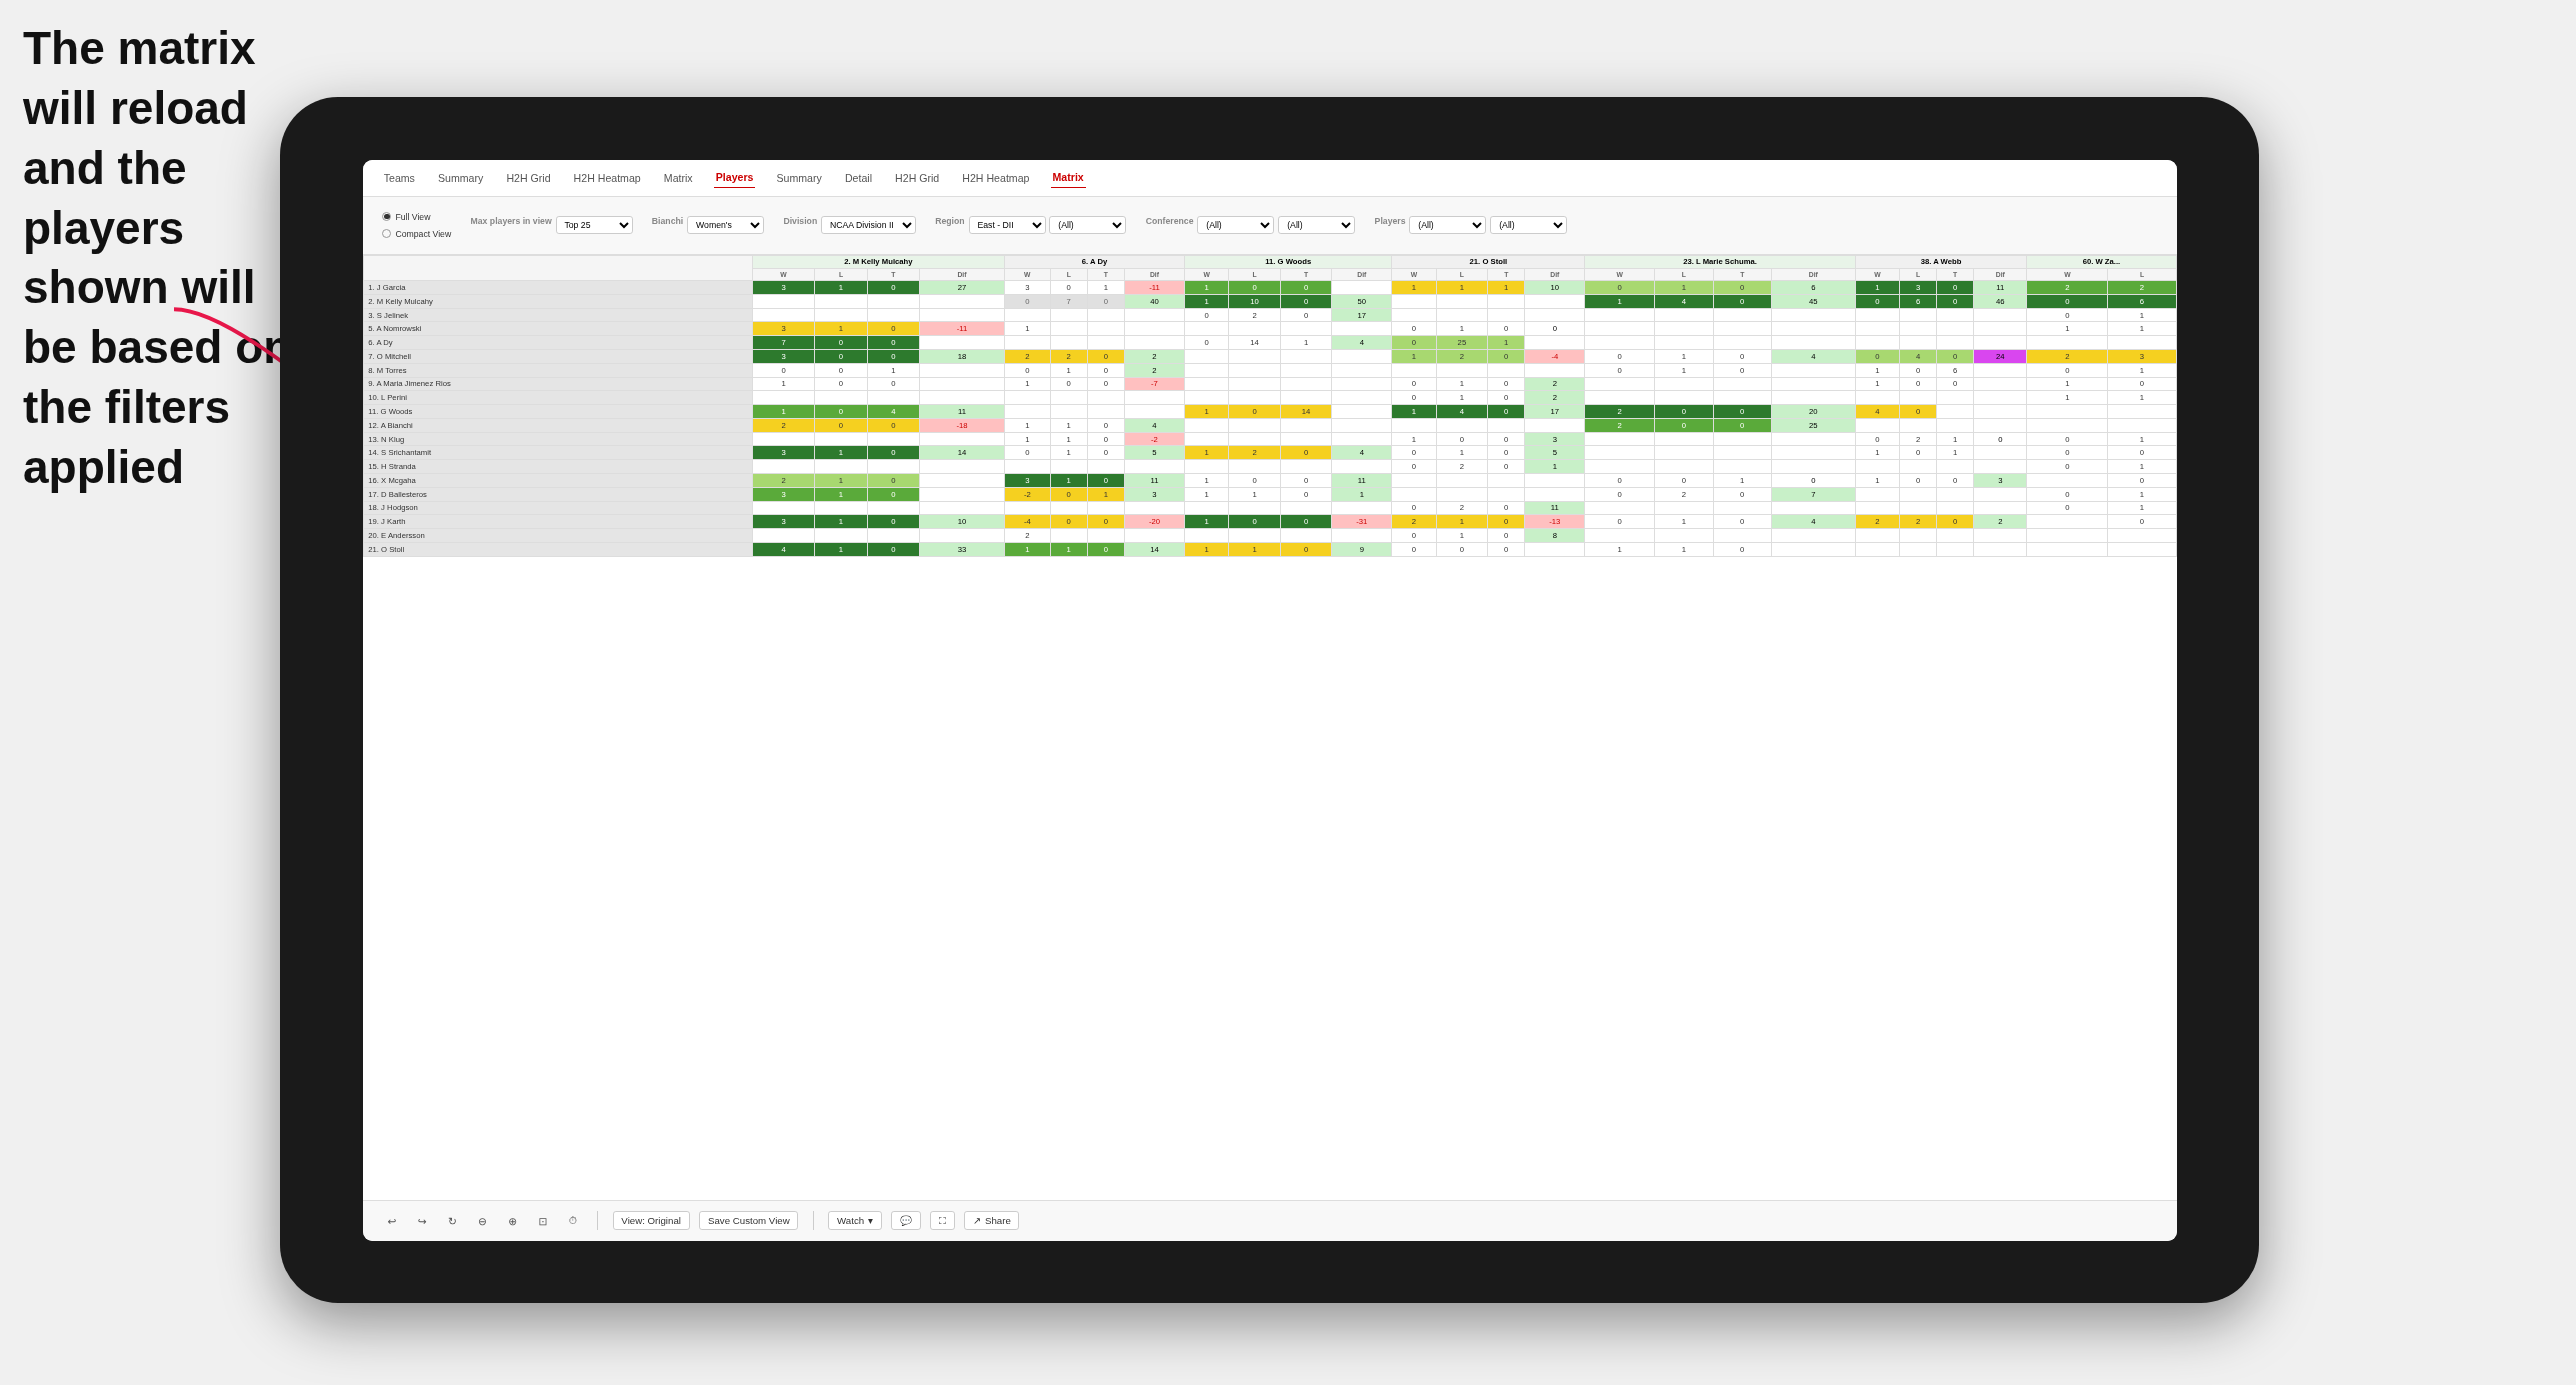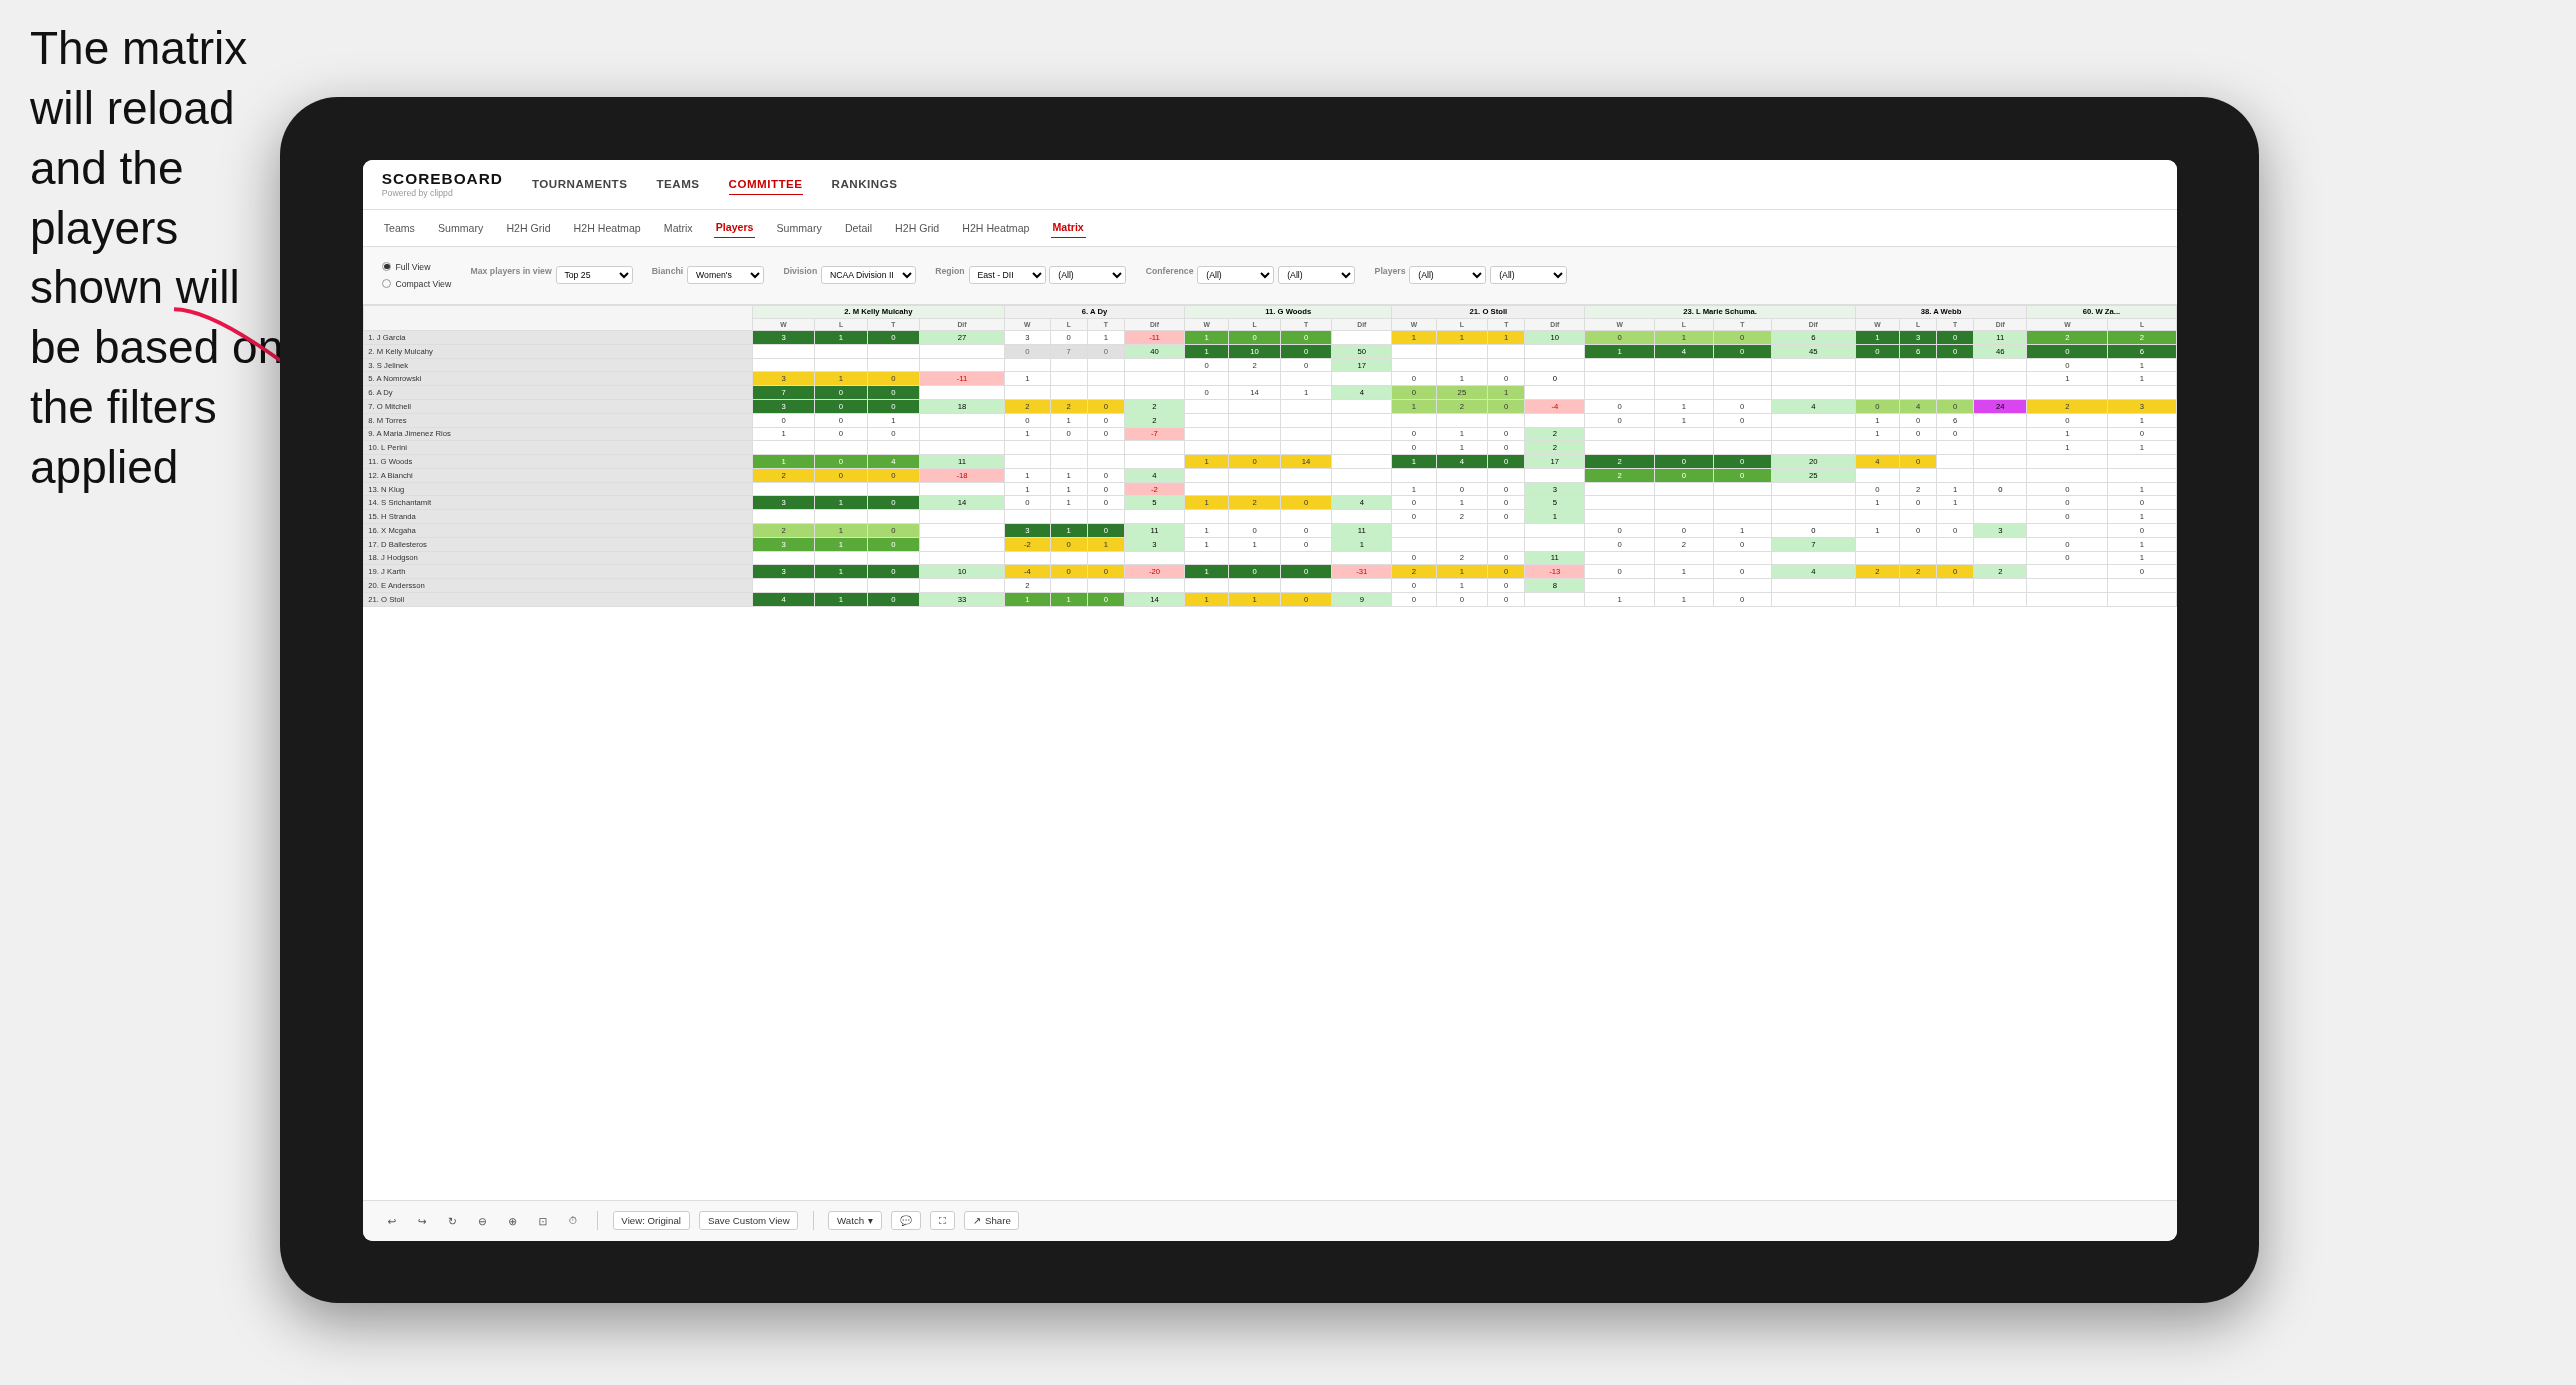--- a/index.html
+++ b/index.html
@@ -8,24 +8,24 @@
       font-family: Arial, sans-serif;
       width: 2576px;
       height: 1386px;
       position: relative;
       overflow: hidden;
     }
 
     
     .annotation-text {
       position: absolute;
-      left: 30px;
+      left: 23px;
       top: 19.3px;
       font-size: 46px;
-      font-weight: 400;
+      font-weight: 700;
       line-height: 1.3;
       color: #111;
       width: 270px;
     }
 
     
     .tablet {
       position: absolute;
       left: 280px;
       top: 97px;
@@ -289,32 +289,20 @@
 <div class="annotation-text">The matrix will reload and the players shown will be based on the filters applied</div>
 
 <svg class="arrow-svg" viewBox="0 0 450 250" fill="none" xmlns="http://www.w3.org/2000/svg">
   <path d="M 30 20 Q 80 20 200 120 L 380 200" stroke="#e8174a" stroke-width="4" fill="none"></path>
   <polygon points="370,190 390,205 375,215" fill="#e8174a"></polygon>
 </svg>
 
 <div class="tablet">
   <div class="tablet-screen">
 
-    <div class="top-nav">
-      <div class="logo">
-        <div class="logo-main">SCOREBOARD</div>
-        <div class="logo-sub">Powered by clippd</div>
-      </div>
-      <div class="nav-items">
-        <div class="nav-item">TOURNAMENTS</div>
-        <div class="nav-item">TEAMS</div>
-        <div class="nav-item active">COMMITTEE</div>
-        <div class="nav-item">RANKINGS</div>
-      </div>
-    </div>
 
     <div class="sub-nav">
       <div class="sub-nav-item">Teams</div>
       <div class="sub-nav-item">Summary</div>
       <div class="sub-nav-item">H2H Grid</div>
       <div class="sub-nav-item">H2H Heatmap</div>
       <div class="sub-nav-item">Matrix</div>
       <div class="sub-nav-item active">Players</div>
       <div class="sub-nav-item">Summary</div>
       <div class="sub-nav-item">Detail</div>

